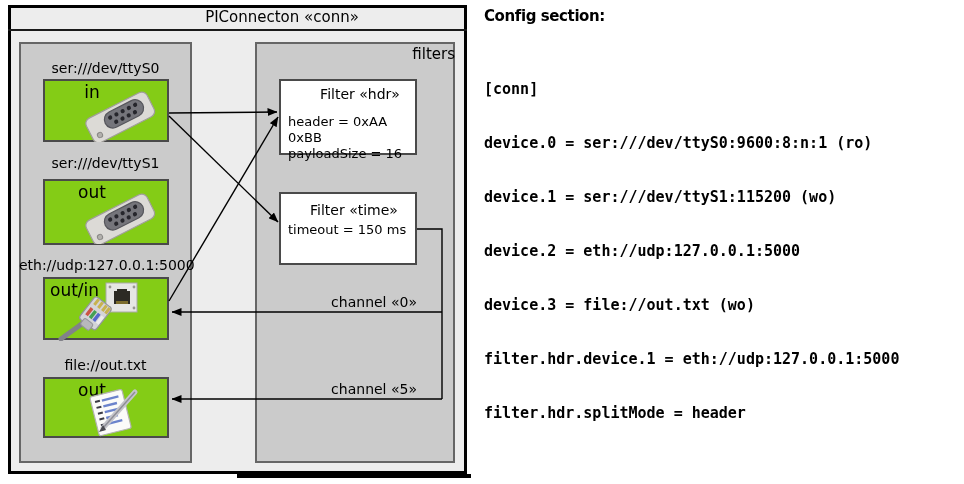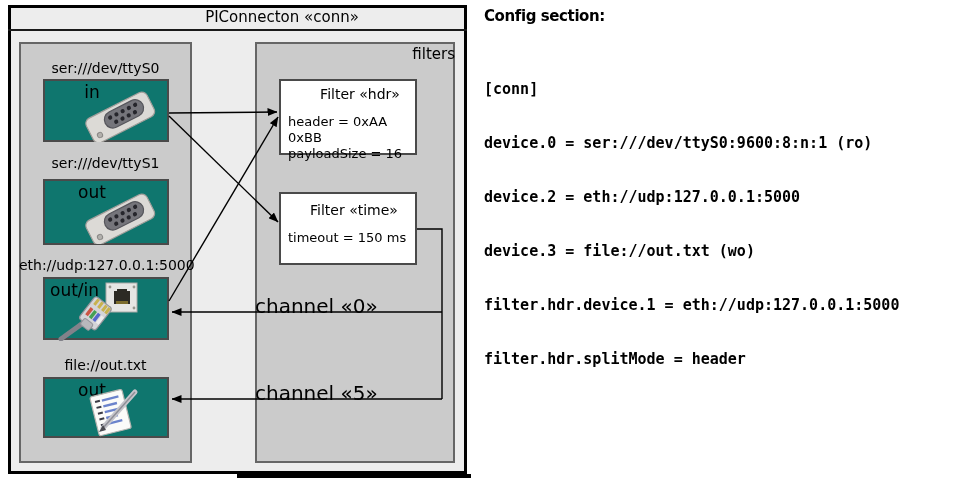--- a/index.html
+++ b/index.html
@@ -8,34 +8,34 @@
   .abs{position:absolute;}
   .outer-box{left:8px;top:5px;width:459px;height:469px;background:#ededed;
              border:3px solid #000;box-sizing:border-box;}
   .diagram-title{left:8px;top:8px;width:548px;text-align:center;font-size:15px;}
   .title-sep{left:8px;top:29px;width:459px;height:2px;background:#1a1a1a;}
   .panel{background:#cbcbcb;border:2px solid #666;box-sizing:border-box;}
   .left-panel{left:19px;top:42px;width:173px;height:421px;}
   .filters-panel{left:255px;top:42px;width:200px;height:421px;}
   .filters-title{left:255px;top:45px;width:200px;text-align:right;font-size:15px;}
   .dev-label{left:19px;width:173px;text-align:center;font-size:14px;}
-  .dev-box{left:43px;width:126px;background:#0f766e;border:2px solid #4a4a4a;box-sizing:border-box;}
+  .dev-box{left:43px;width:126px;background:#84cc16;border:2px solid #4a4a4a;box-sizing:border-box;}
   .dev-mode{position:absolute;font-size:17px;line-height:19px;}
   .mode-center{left:0;top:2px;width:94px;text-align:center;}
   .mode-left{left:5px;top:2px;}
   .icon{position:absolute;}
   .filter-box{left:279px;width:138px;background:#fff;border:2px solid #4a4a4a;box-sizing:border-box;}
   .filter-hdr{top:79px;height:76px;padding-left:24px;}
   .filter-time{top:192px;height:73px;}
   .filter-title{margin-top:5px;text-align:center;font-size:14px;}
   .filter-time .filter-title{margin-top:8px;padding-left:12px;}
   .filter-props{position:absolute;left:7px;font-size:13px;line-height:16px;}
   .filter-hdr .filter-props{top:33px;}
-  .filter-time .filter-props{top:36px;}
-  .ch-label{left:255px;width:162px;text-align:left;font-size:20px;}
+  .filter-time .filter-props{top:28px;}
+  .ch-label{left:255px;width:162px;text-align:right;font-size:14px;}
   .ch-0{top:294px;}
   .ch-1{top:381px;}
   .overlay{left:0;top:0;width:964px;height:484px;pointer-events:none;}
   .shadow-bar{left:237px;top:474px;width:234px;height:4px;background:#000;}
   .config-heading{left:484px;top:7px;font-size:15px;font-weight:bold;letter-spacing:-0.4px;}
   .config-lines{left:484px;top:44px;font-family:"DejaVu Sans Mono","Liberation Mono",monospace;
                 font-size:15px;font-weight:bold;line-height:18px;white-space:pre;}
 </style>
 </head>
 <body>
@@ -174,20 +174,21 @@
     <line x1="442" y1="312" x2="172" y2="312" stroke="#000" stroke-width="1.4" marker-end="url(#ah)"></line>
     <line x1="442" y1="399" x2="172" y2="399" stroke="#000" stroke-width="1.4" marker-end="url(#ah)"></line>
   </svg>
 
   <div class="abs shadow-bar"></div>
 
   <div class="abs config-heading">Config section:</div>
   <div class="abs config-lines">
     <div>[conn]</div>
     <div>device.0 = ser:///dev/ttyS0:9600:8:n:1 (ro)</div>
+    <div>device.1 = ser:///dev/ttyS1:115200 (wo)</div>
     <div>device.2 = eth://udp:127.0.0.1:5000</div>
     <div>device.3 = file://out.txt (wo)</div>
     <div>filter.hdr.device.1 = eth://udp:127.0.0.1:5000</div>
     <div>filter.hdr.splitMode = header</div>
     
     
     
     
     
     

